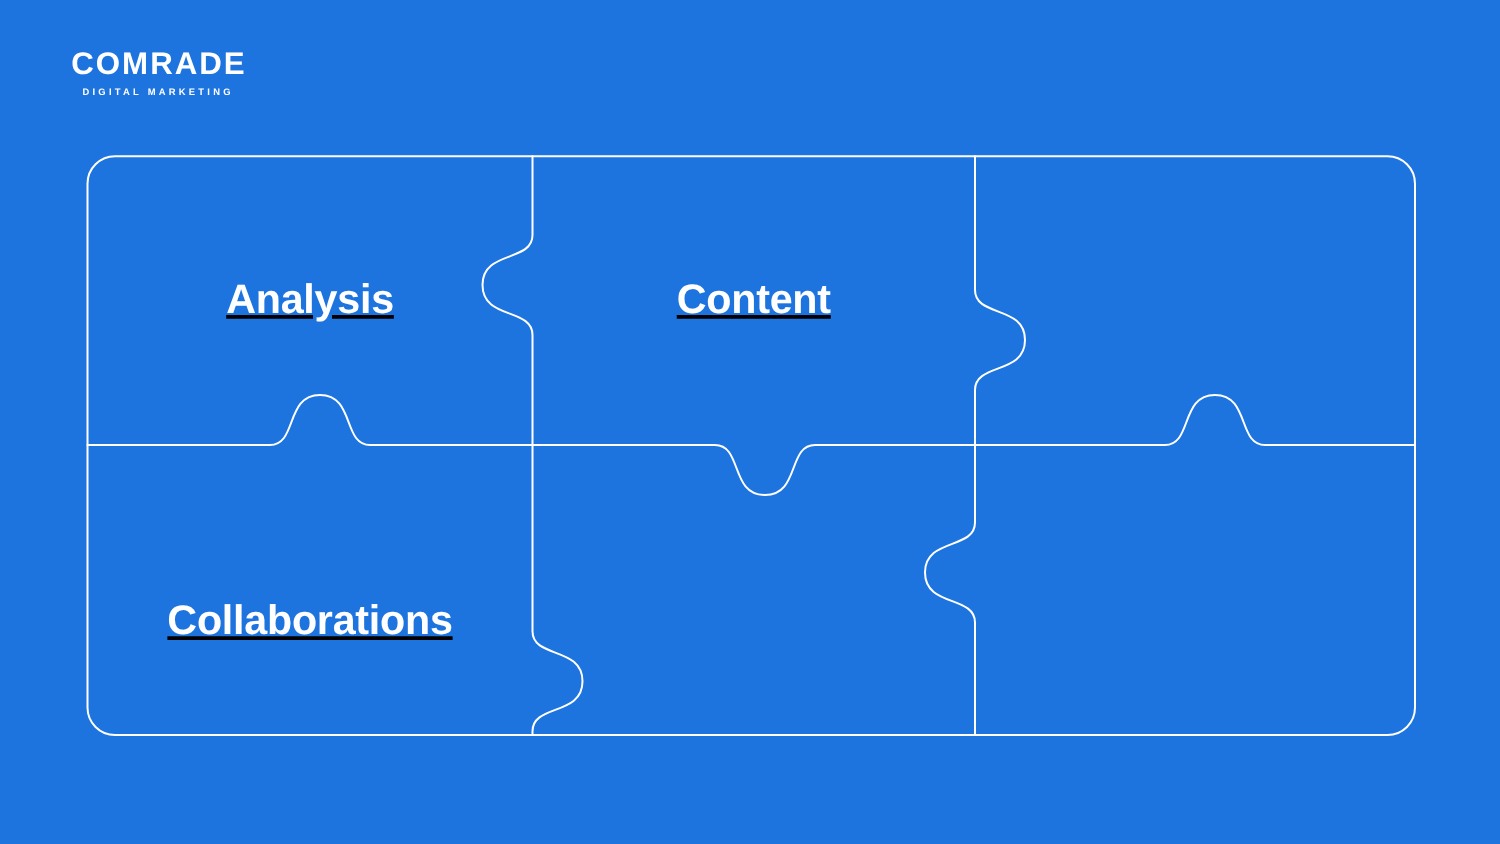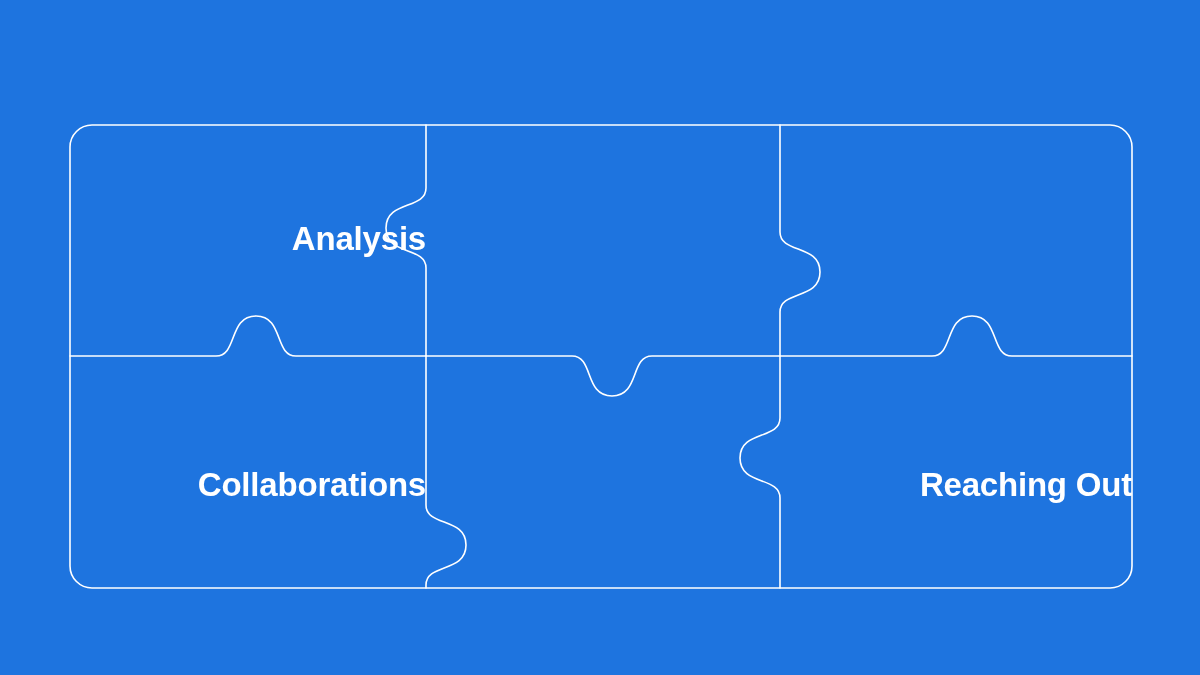--- a/index.html
+++ b/index.html
@@ -56,47 +56,52 @@
     stroke-width:1.6;
     stroke-linecap:round;
     stroke-linejoin:round;
   }
 
   
   .cell {
     position:absolute;
     display:flex;
     align-items:center;
-    justify-content:flex-end;
+    justify-content:center;
     text-align:center;
+    text-decoration:underline;
   }
   .cell-label {
     font-family:"Liberation Sans", sans-serif;
     font-size:33px;
     font-weight:bold;
     color:#FFFFFF;
     letter-spacing:-0.2px;
     line-height:1.1;
     white-space:nowrap;
   }
 
   
   .r1 { top:206px; height:66px; }
   
-  .r2 { top:452px; height:66px; }
+  .r2 { top:463px; height:66px; }
 
   .c1 { left:70px;   width:356px; }
   .c2 { left:426px;  width:354px; }
   .c3 { left:780px;  width:352px; }
 </style>
 </head>
 <body>
 
 <div id="slide">
 
+  <div class="logo">
+    <div class="logo-word">COMRADE</div>
+    <div class="logo-sub">DIGITAL MARKETING</div>
+  </div>
 
   <svg id="puzzle" viewBox="0 0 1200 675">
 
     <rect x="70" y="125" width="1062" height="463" rx="22" ry="22"></rect>
 
     <path d="M426,125
              L426,188
              C426,210 386,200 386,228
              C386,256 426,246 426,268
              L426,356"></path>
@@ -131,24 +136,24 @@
              L932,356
              C954,356 944,316 972,316
              C1000,316 990,356 1012,356
              L1132,356"></path>
   </svg>
 
   <div class="cell r1 c1">
     <span class="cell-label">Analysis</span>
   </div>
 
+  <div class="cell r1 c2">
+    <span class="cell-label">Content</span>
+  </div>
 
 
   <div class="cell r2 c1">
     <span class="cell-label">Collaborations</span>
   </div>
 
 
-  <div class="cell r2 c3">
-    <span class="cell-label">Reaching Out</span>
-  </div>
 
 </div>
 
 </body></html>

